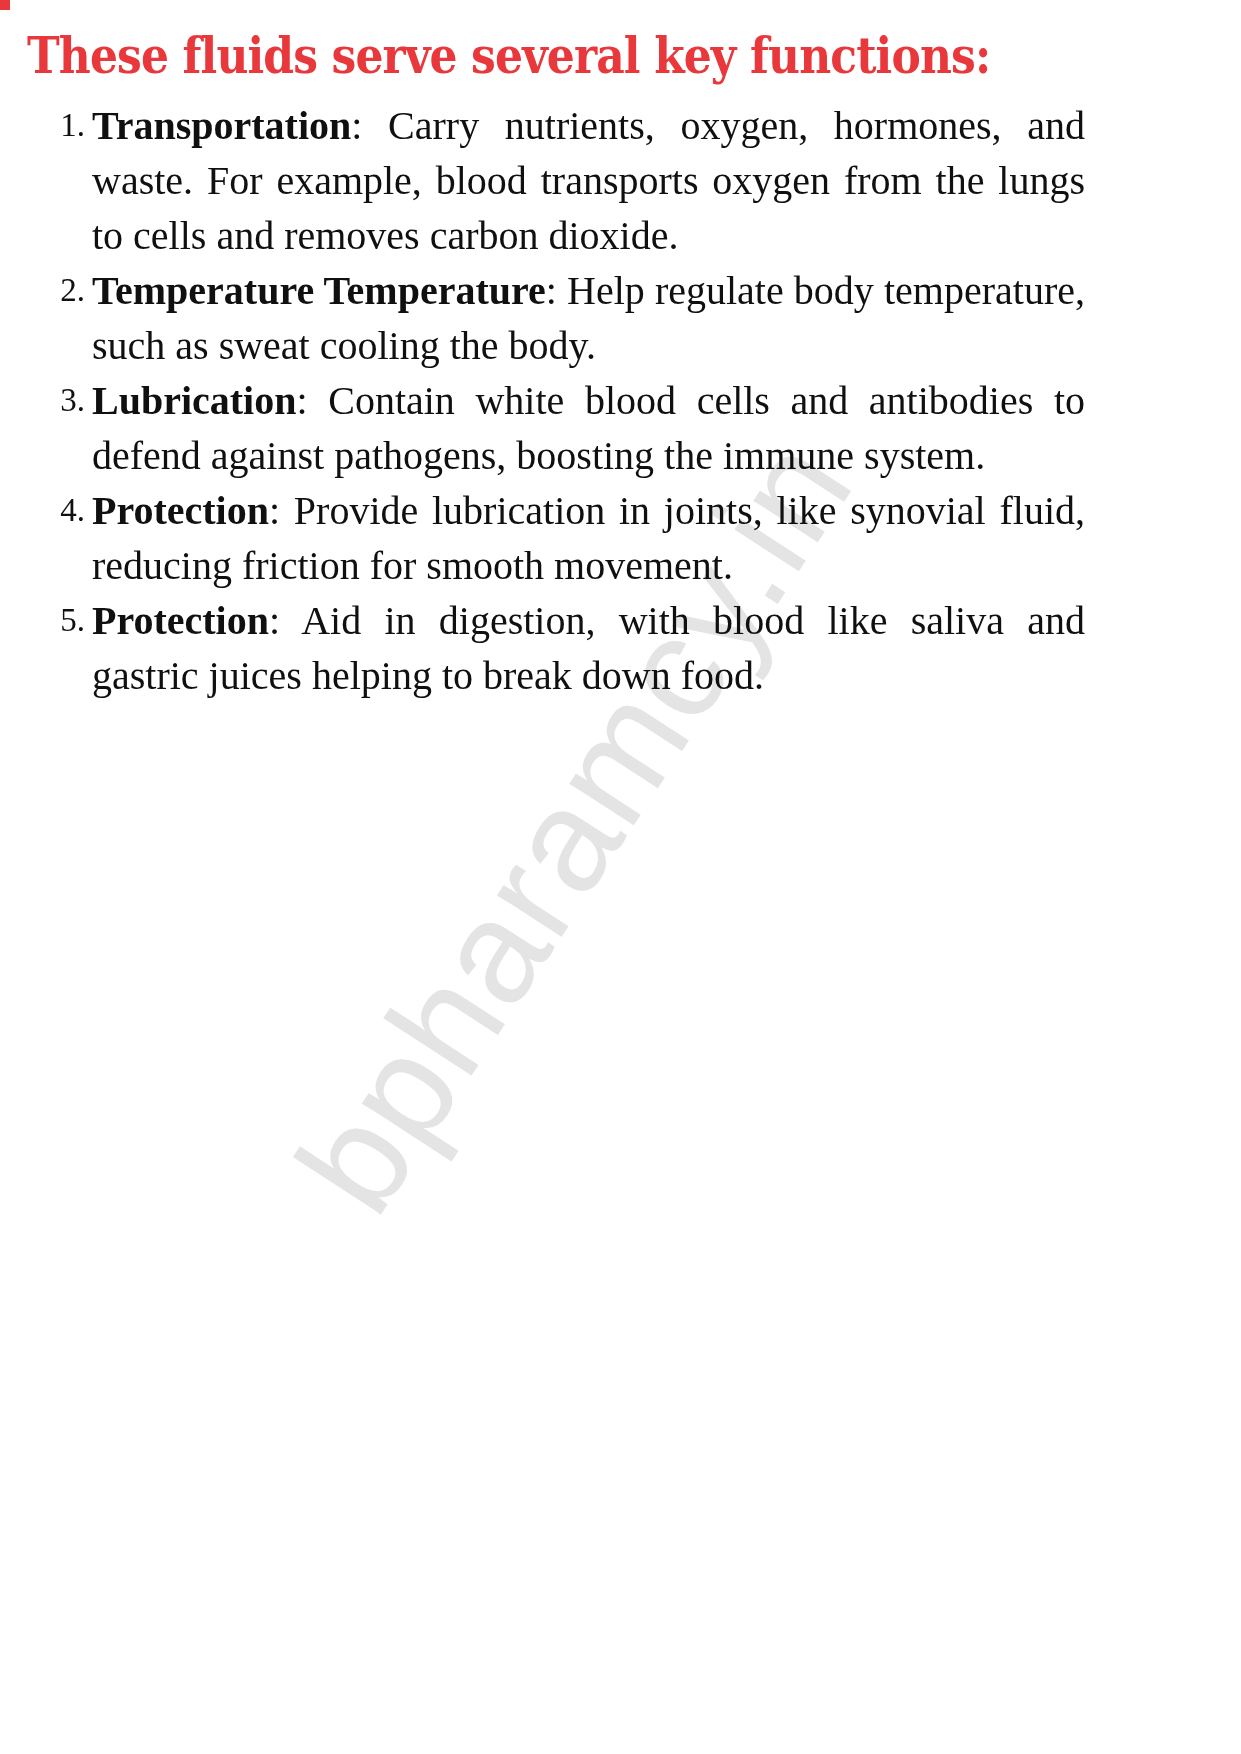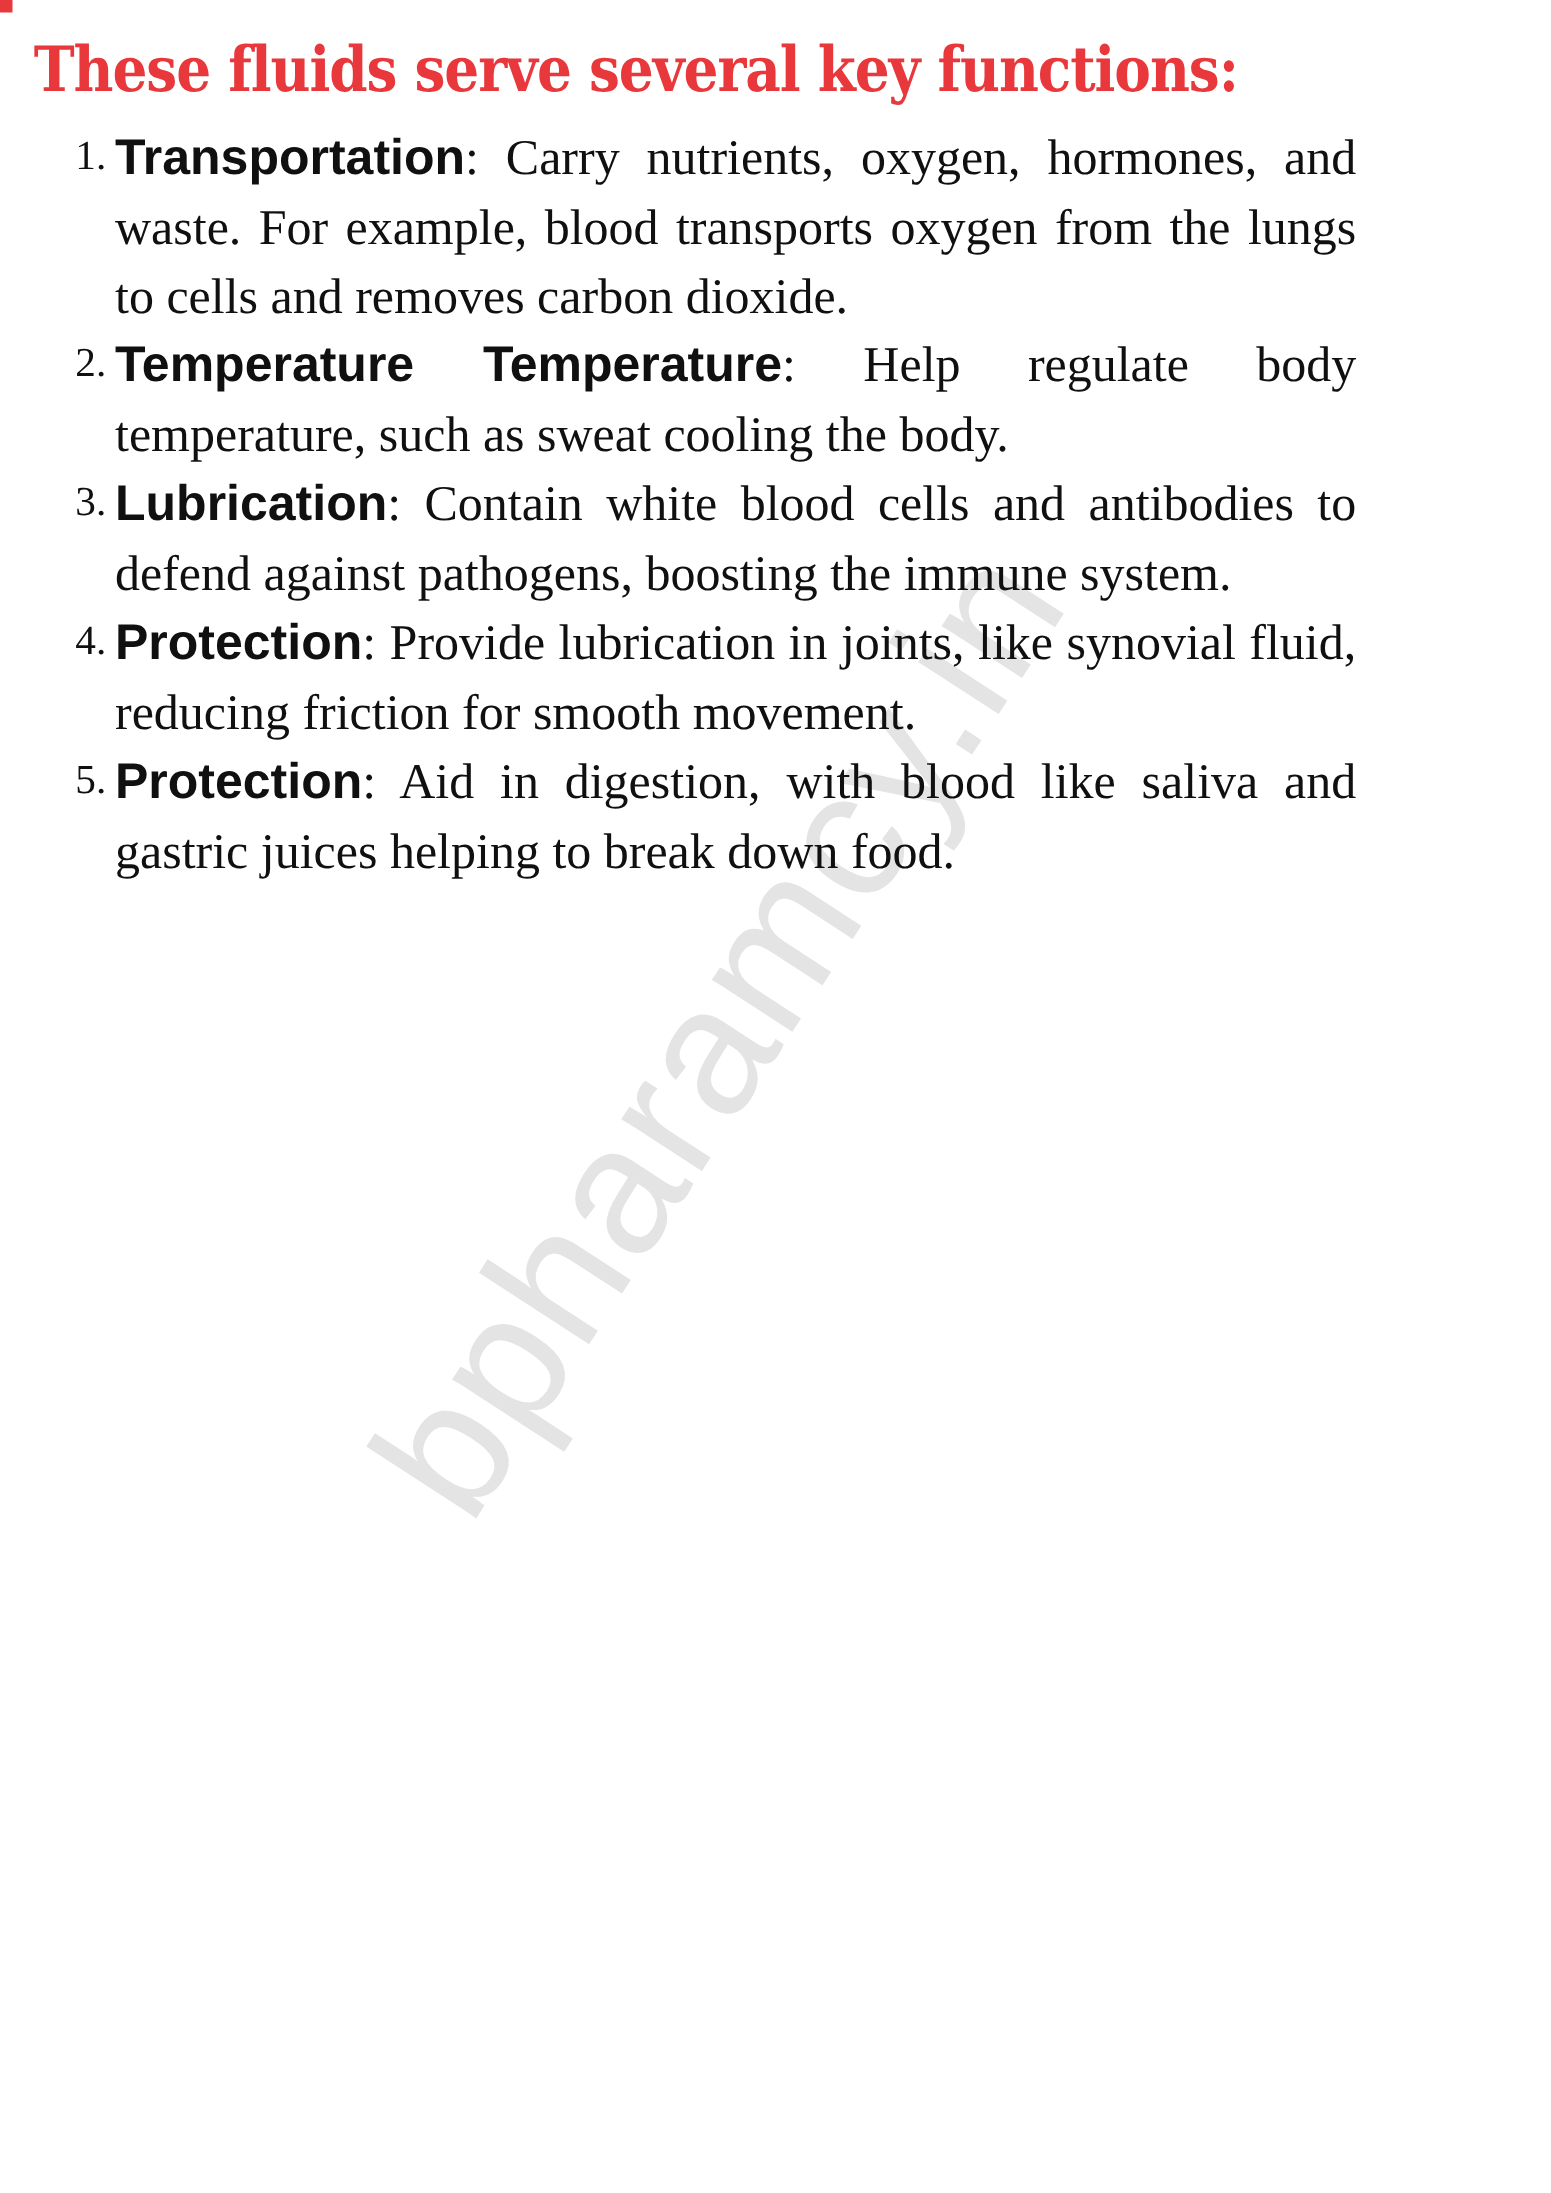--- a/index.html
+++ b/index.html
@@ -69,21 +69,21 @@
   .num {
     position: absolute;
     right: 100%;
     margin-right: 7px;
     top: 0;
     font-size: 33px;
     line-height: 55px;
     white-space: nowrap;
   }
   .term {
-    font-family: Liberation Sans, sans-serif;
+    font-family: Liberation Serif, serif;
     font-weight: 700;
     letter-spacing: 0px;
   }
   .sep { font-weight: 400; }
   .desc { font-weight: 400; }
 </style>
 </head>
 <body style="color: rgb(16, 16, 16); background: rgb(255, 255, 255);">
 
 <div class="page">

